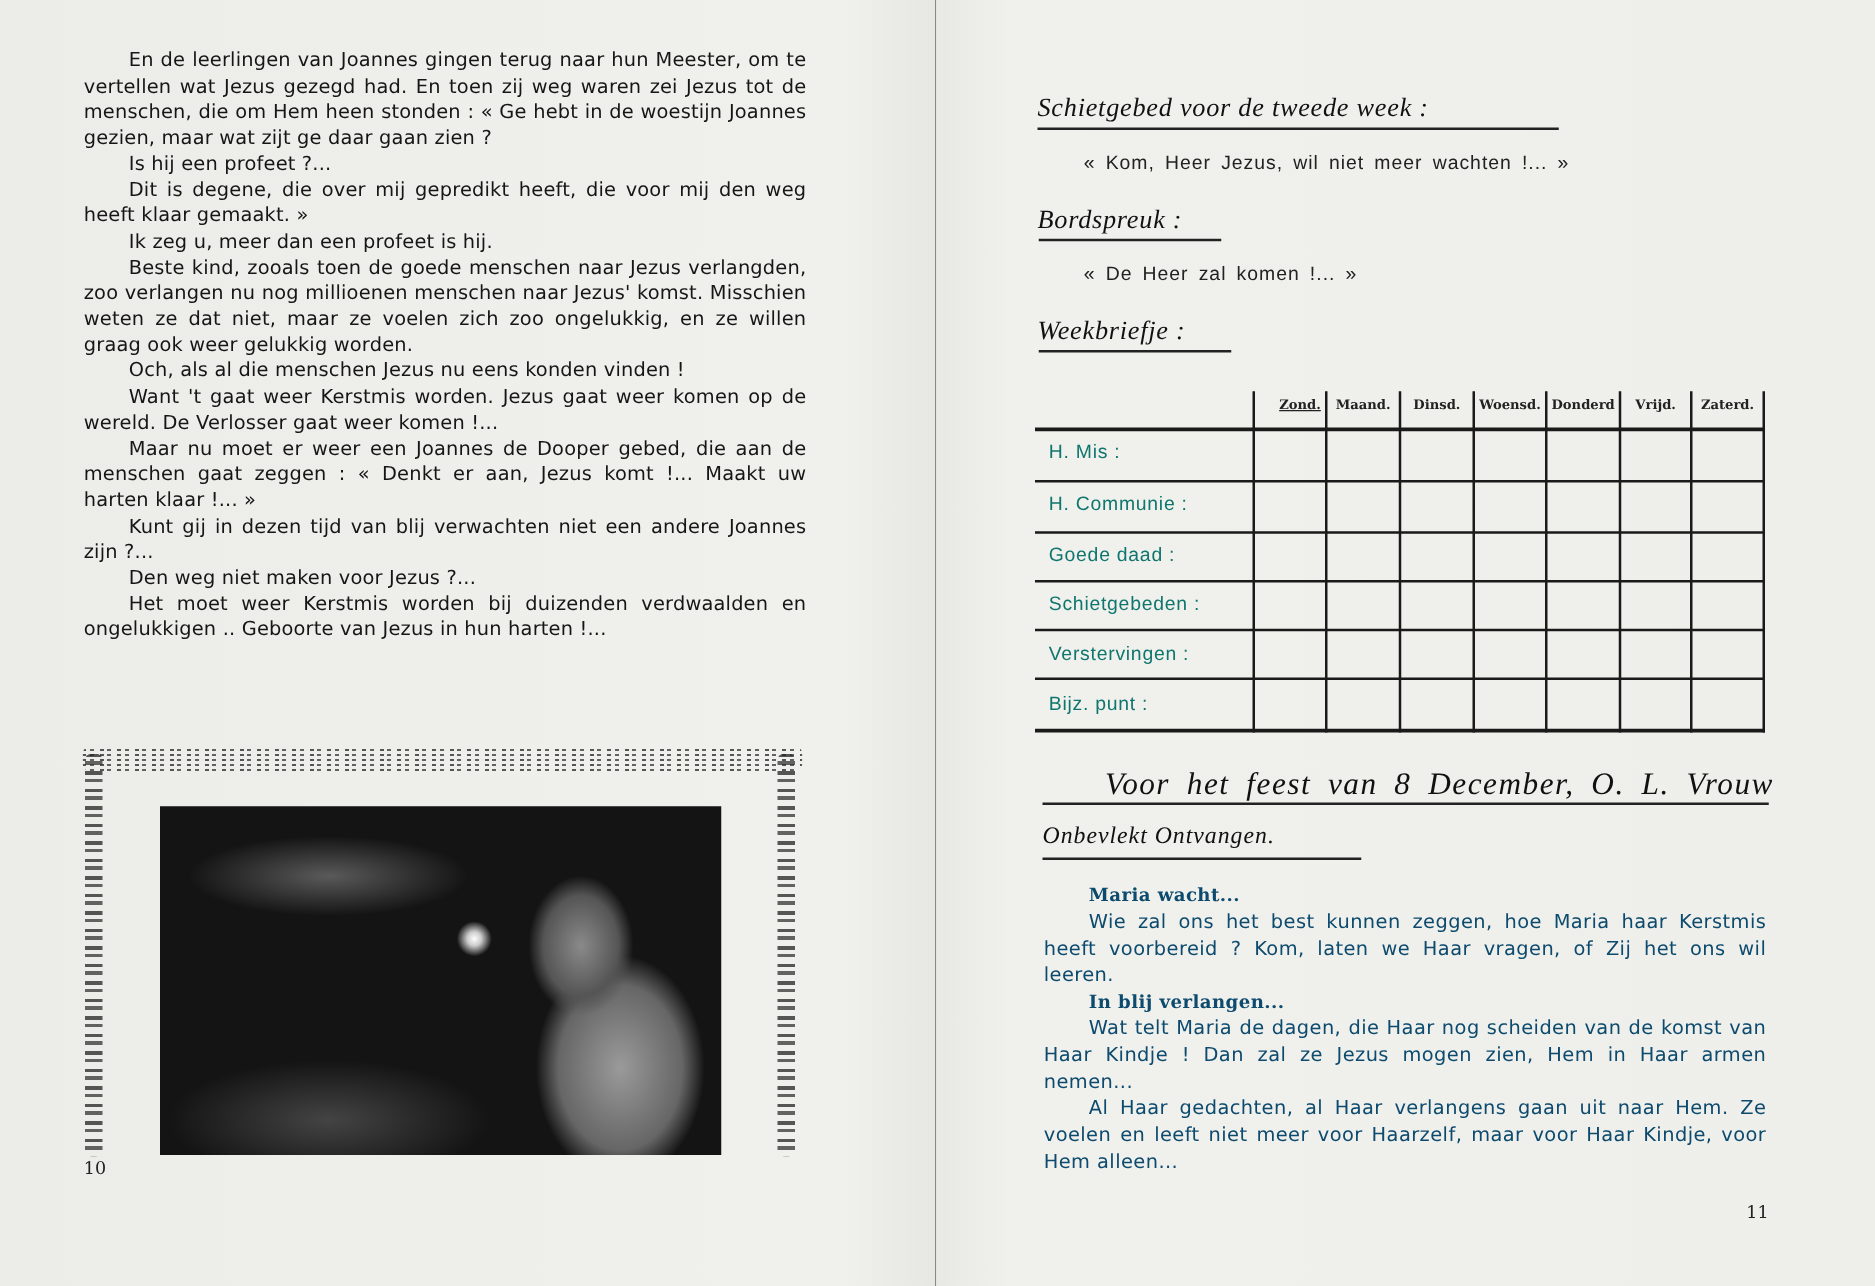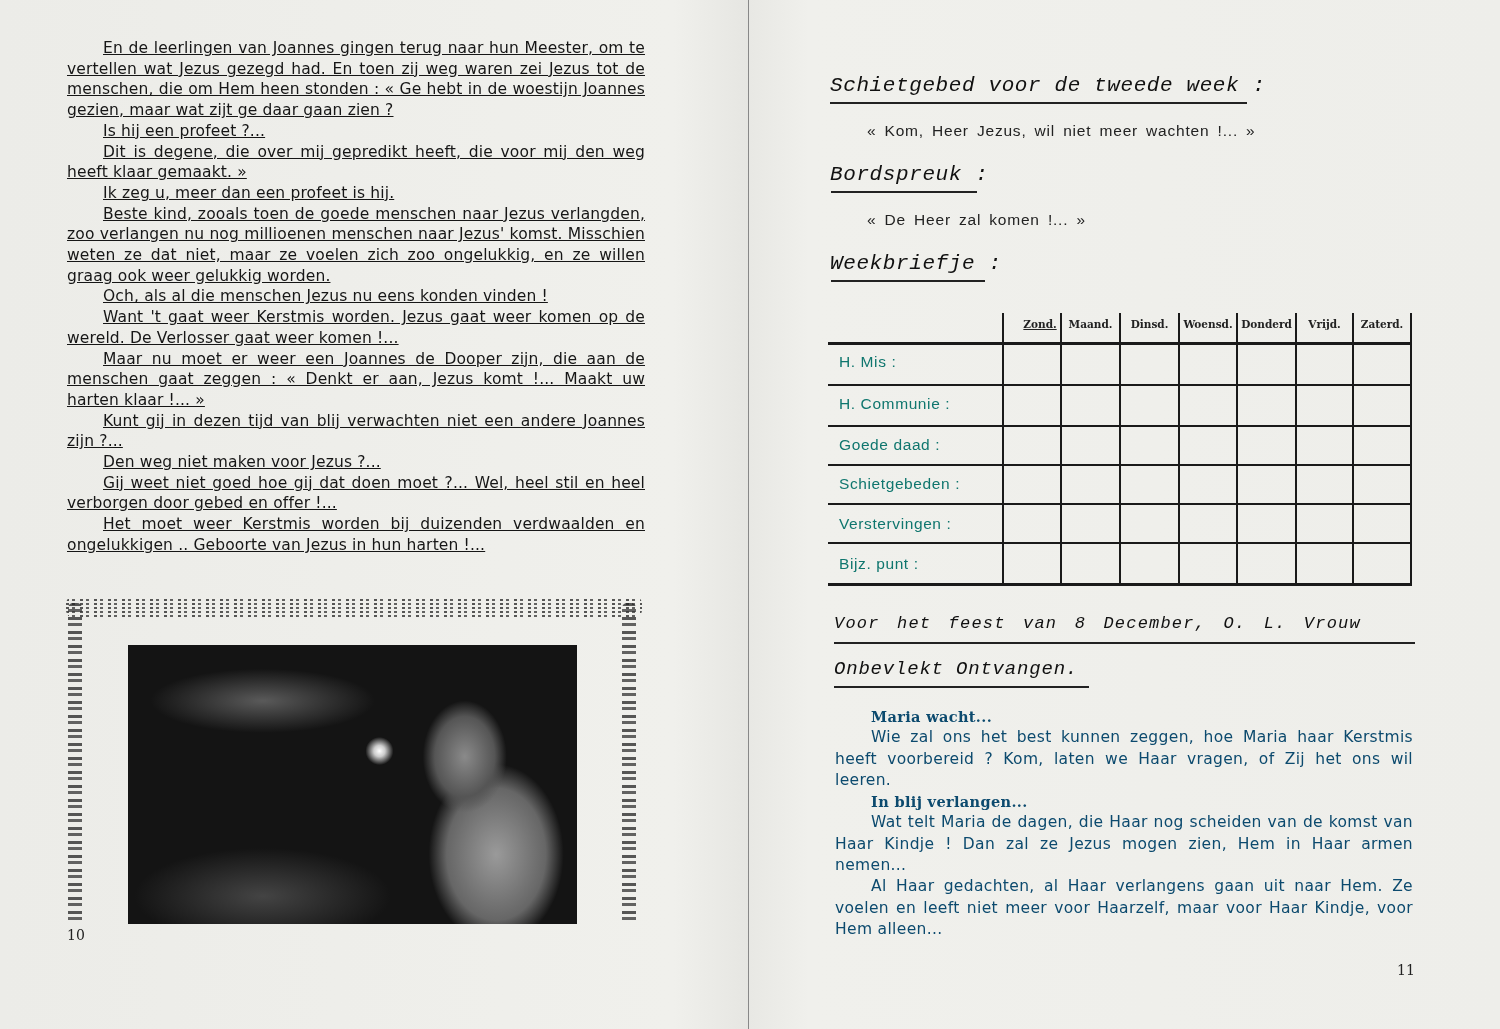--- a/index.html
+++ b/index.html
@@ -13,21 +13,21 @@
   .page-left { left: 0; width: 748px; background: linear-gradient(90deg, #ecece8 0%, #f0f0ec 90%, #e6e6e2 100%); }
   .page-right { left: 749px; width: 751px; background: linear-gradient(90deg, #e8e8e4 0%, #f0f0ec 8%, #eeeeea 100%); }
   .fold { position: absolute; left: 748px; top: 0; width: 1px; height: 1029px; background: #888; }
 
   
   .left-text {
     position: absolute; left: 67px; top: 38px; width: 578px;
     font-family: "DejaVu Sans", sans-serif; font-size: 15.5px; line-height: 20.7px;
     text-align: justify; color: #161616; letter-spacing: 0.15px;
   }
-  .left-text p { margin: 0; text-indent: 36px; text-decoration: underline; }
+  .left-text p { margin: 0; text-indent: 36px; }
 
   
   .frame {
     position: absolute; left: 66px; top: 597px; width: 576px; height: 333px;
   }
   .garland-top {
     position: absolute; left: 0; top: 0; width: 576px; height: 20px;
     background:
       repeating-linear-gradient(90deg, #222 0 3px, transparent 3px 6px, #333 6px 9px, transparent 9px 14px);
     -webkit-mask: repeating-linear-gradient(0deg, #000 0 2px, transparent 2px 4px);
@@ -50,21 +50,21 @@
       radial-gradient(ellipse 160px 60px at 30% 90%, #444 0%, transparent 80%),
       #141414;
   }
   .page-num-left {
     position: absolute; left: 67px; top: 927px; font-family: "DejaVu Serif", serif;
     font-size: 14px; color: #222;
   }
 
   
   .heading {
-    position: absolute; font-family: Liberation Mono, monospace; font-style: oblique;
+    position: absolute; font-family: Liberation Serif, serif; font-style: oblique;
     font-size: 21px; color: #111; letter-spacing: 0.6px; white-space: nowrap;
   }
   .uline { position: absolute; height: 1.5px; background: #222; }
   .quote {
     position: absolute; font-family: "Liberation Sans", sans-serif; font-size: 15.5px;
     color: #222; letter-spacing: 0.8px; word-spacing: 3px; white-space: nowrap;
   }
 
   
   .wtable { position: absolute; left: 828px; top: 313px; width: 584px; height: 273px; }
@@ -96,24 +96,23 @@
 
 <div class="page page-left">
   <div class="left-text">
     <p>En de leerlingen van Joannes gingen terug naar hun Meester, om te vertellen wat Jezus gezegd had. En toen zij weg waren zei Jezus tot de menschen, die om Hem heen stonden : « Ge hebt in de woestijn Joannes gezien, maar wat zijt ge daar gaan zien ?</p>
     <p>Is hij een profeet ?...</p>
     <p>Dit is degene, die over mij gepredikt heeft, die voor mij den weg heeft klaar gemaakt. »</p>
     <p>Ik zeg u, meer dan een profeet is hij.</p>
     <p>Beste kind, zooals toen de goede menschen naar Jezus verlangden, zoo verlangen nu nog millioenen menschen naar Jezus' komst. Misschien weten ze dat niet, maar ze voelen zich zoo ongelukkig, en ze willen graag ook weer gelukkig worden.</p>
     <p>Och, als al die menschen Jezus nu eens konden vinden !</p>
     <p>Want 't gaat weer Kerstmis worden. Jezus gaat weer komen op de wereld. De Verlosser gaat weer komen !...</p>
-    <p>Maar nu moet er weer een Joannes de Dooper zijn, die aan de menschen gaat zeggen : « Denkt er aan, Jezus komt !... Maakt uw harten klaar !... »</p>
+    <p>Maar nu moet er weer een Joannes de Dooper gebed, die aan de menschen gaat zeggen : « Denkt er aan, Jezus komt !... Maakt uw harten klaar !... »</p>
     <p>Kunt gij in dezen tijd van blij verwachten niet een andere Joannes zijn ?...</p>
     <p>Den weg niet maken voor Jezus ?...</p>
-    <p>Gij weet niet goed hoe gij dat doen moet ?... Wel, heel stil en heel verborgen door gebed en offer !...</p>
     <p>Het moet weer Kerstmis worden bij duizenden verdwaalden en ongelukkigen .. Geboorte van Jezus in hun harten !...</p>
   </div>
 
   <div class="frame">
     <div class="garland-top"></div>
     <div class="garland-left"></div>
     <div class="garland-right"></div>
     <div class="photo" title="Black-and-white photo of a child looking at a candle-lit Christmas crib, framed by a pine-garland border"></div>
   </div>
 
@@ -163,21 +162,21 @@
   <div class="col-head" style="left:526px; width:56px;">Zaterd.</div>
 
   <div class="row-label" style="top:40px;">H. Mis :</div>
   <div class="row-label" style="top:82px;">H. Communie :</div>
   <div class="row-label" style="top:123px;">Goede daad :</div>
   <div class="row-label" style="top:162px;">Schietgebeden :</div>
   <div class="row-label" style="top:202px;">Verstervingen :</div>
   <div class="row-label" style="top:242px;">Bijz. punt :</div>
 </div>
 
-<div class="heading" style="left:834px; top:614px; font-size:17px; letter-spacing:1.2px; word-spacing:6px;">Voor het feest van 8 December, O. L. Vrouw</div>
+<div class="heading" style="left:884px; top:614px; font-size:25px; letter-spacing:1.2px; word-spacing:6px;">Voor het feest van 8 December, O. L. Vrouw</div>
 <div class="uline" style="left:834px; top:642px; width:581px;"></div>
 <div class="heading" style="left:834px; top:658px; font-size:19px; letter-spacing:0.8px;">Onbevlekt Ontvangen.</div>
 <div class="uline" style="left:834px; top:686px; width:255px;"></div>
 
 <div class="right-text">
   <p class="sub">Maria wacht...</p>
   <p>Wie zal ons het best kunnen zeggen, hoe Maria haar Kerstmis heeft voorbereid ? Kom, laten we Haar vragen, of Zij het ons wil leeren.</p>
   <p class="sub">In blij verlangen...</p>
   <p>Wat telt Maria de dagen, die Haar nog scheiden van de komst van Haar Kindje ! Dan zal ze Jezus mogen zien, Hem in Haar armen nemen...</p>
   <p>Al Haar gedachten, al Haar verlangens gaan uit naar Hem. Ze voelen en leeft niet meer voor Haarzelf, maar voor Haar Kindje, voor Hem alleen...</p>

